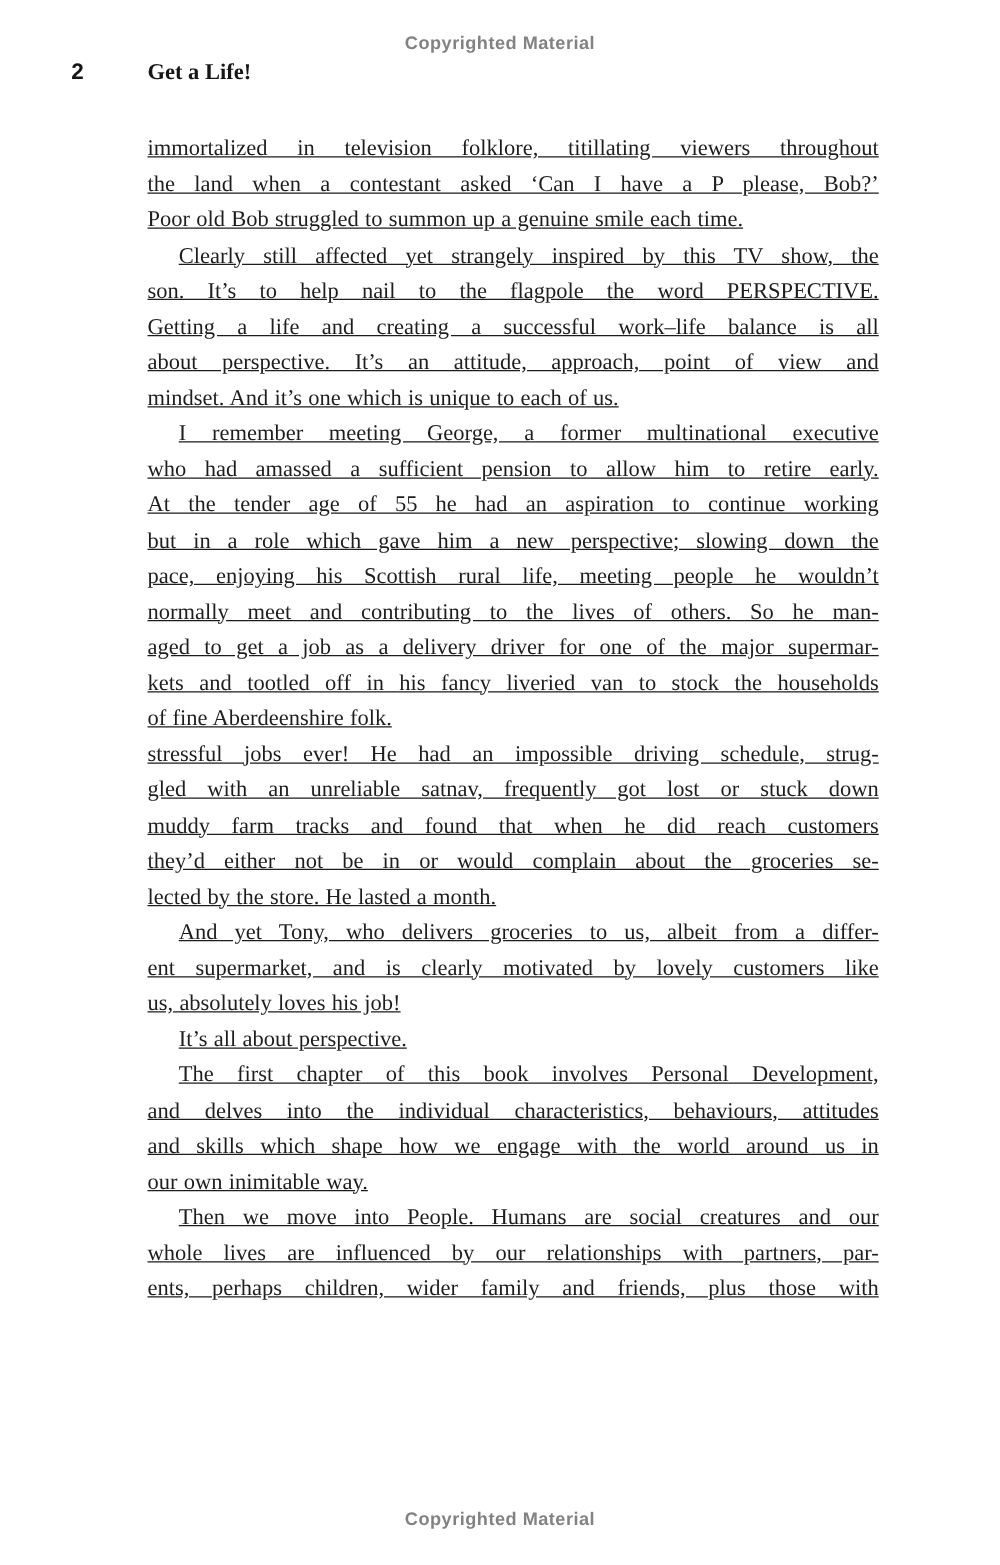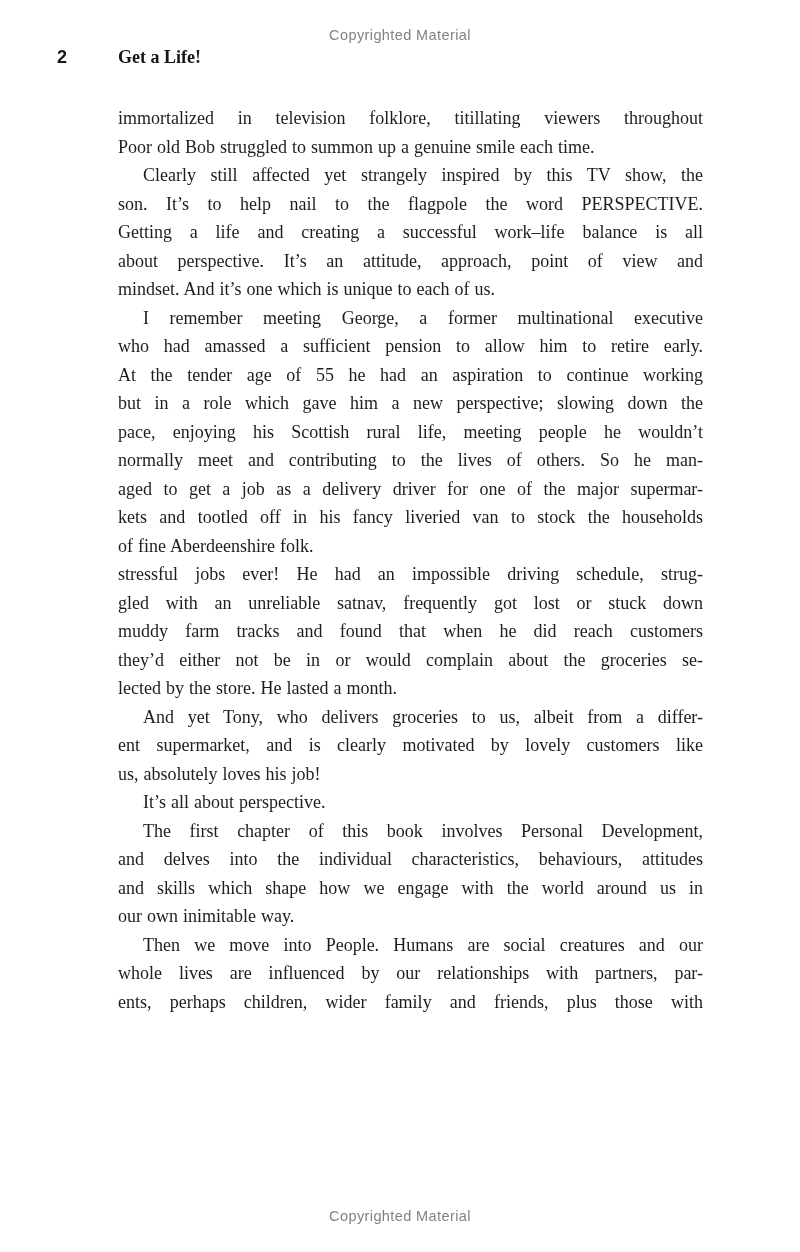--- a/index.html
+++ b/index.html
@@ -14,21 +14,21 @@
     background: #ffffff;
     overflow: hidden;
     font-family: "Liberation Serif", "DejaVu Serif", serif;
   }
   .copyright {
     position: absolute;
     left: 0;
     width: 100%;
     text-align: center;
     font-family: "Liberation Sans", "DejaVu Sans", sans-serif;
-    font-weight: normal;
+    font-weight: bold;
     font-size: 14.5px;
     letter-spacing: 0.4px;
     color: #828282;
   }
   .copyright.top { top: 27px; }
   .copyright.bottom { top: 1208px; }
   .running-header {
     position: absolute;
     top: 47px;
     left: 0;
@@ -58,20 +58,21 @@
     color: #1d1d1d;
     font-size: 18px;
   }
   .para { margin: 0; padding: 0; }
   .line {
     line-height: 28.5px;
     text-align: justify;
     text-align-last: justify;
     white-space: normal;
     word-spacing: 0.5px;
+    text-decoration: underline;
   }
   .line.last {
     text-align-last: left;
   }
   .line.indent {
     padding-left: 25px;
   }
 </style>
 </head>
 <body>
@@ -81,20 +82,21 @@
   <div class="copyright top">Copyrighted Material</div>
 
   <div class="running-header">
     <span class="pagenum">2</span>
     <span class="booktitle">Get a Life!</span>
   </div>
 
   <div class="textblock" id="textblock">
       <div class="para">
         <div class="line">immortalized in television folklore, titillating viewers throughout</div>
+        <div class="line">the land when a contestant asked ‘Can I have a P please, Bob?’</div>
         <div class="line last">Poor old Bob struggled to summon up a genuine smile each time.</div>
       </div>
       <div class="para">
         <div class="line indent">Clearly still affected yet strangely inspired by this TV show, the</div>
         <div class="line">son. It’s to help nail to the flagpole the word PERSPECTIVE.</div>
         <div class="line">Getting a life and creating a successful work–life balance is all</div>
         <div class="line">about perspective. It’s an attitude, approach, point of view and</div>
         <div class="line last">mindset. And it’s one which is unique to each of us.</div>
       </div>
       <div class="para">

